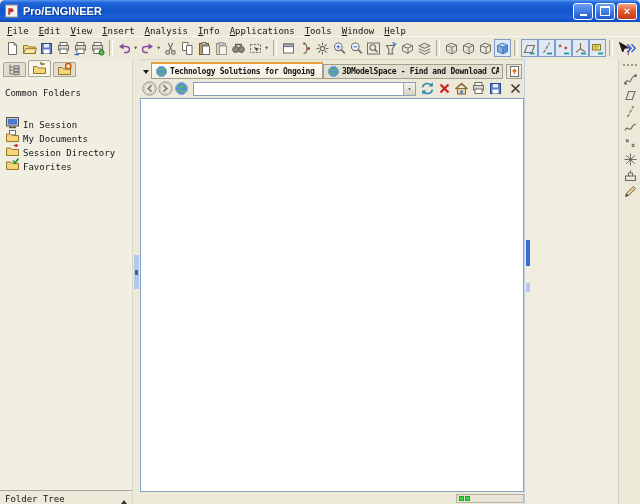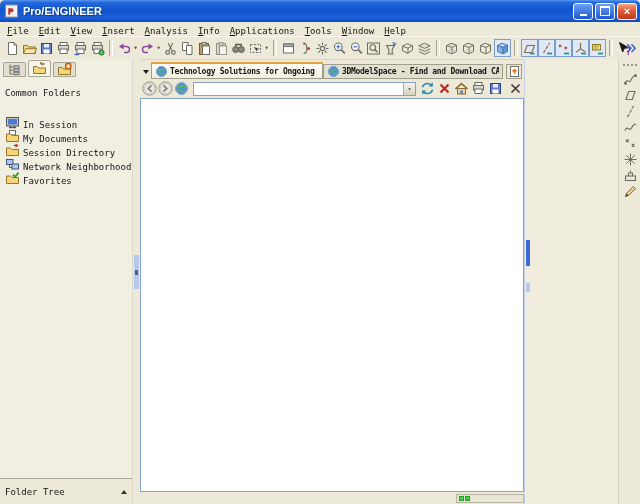--- a/index.html
+++ b/index.html
@@ -40,22 +40,22 @@
   
   .navigator{position:absolute;left:0;top:0;bottom:0;width:132px;background:#f1eee2}
   .nav-tabs{display:flex;padding:3px 0 0 3px;height:18px;box-sizing:border-box}
   .nav-tab{width:23px;height:15px;display:flex;align-items:center;justify-content:center;
     border:1px solid #a8a496;background:#e2ded0;border-radius:2px 2px 0 0;margin-right:2px;box-sizing:border-box}
   .nav-tab.active{background:#f8f5ec;height:17px;margin-top:-2px}
   .nav-body{position:absolute;top:24px;left:0;right:0;bottom:15px;padding:5px 0 0 5px;overflow:hidden}
   .nav-header{font-size:9px;color:#141414;margin-bottom:18px}
   .folder-item{display:flex;align-items:flex-end;height:14px;font-size:9px;color:#141414;white-space:nowrap}
   .folder-item .ic{width:15px;height:15px;margin-right:3px;flex:none}
-  .nav-footer{position:absolute;bottom:0;left:0;right:0;height:26px;background:#ece9d8;
-    border-top:1px solid #aca899;display:flex;align-items:center;padding:0 5px;font-size:9px;color:#141414;box-sizing:border-box}
+  .nav-footer{position:absolute;bottom:0;left:0;right:0;height:14px;background:#ece9d8;
+    border-top:1px solid #aca899;display:flex;align-items:flex-end;padding:0 5px;font-size:9px;color:#141414;box-sizing:border-box}
   .footer-collapse{margin-left:auto;width:0;height:0;border-left:3px solid transparent;
     border-right:3px solid transparent;border-bottom:4px solid #333}
   
   .sash-left{position:absolute;left:132px;top:0;bottom:0;width:8px;background:#ece9d8;border-left:1px solid #dcd8c8;box-sizing:border-box}
   .sash-left .handle{position:absolute;top:196px;height:34px;left:1px;right:1px;background:#b4c9ec;
     display:flex;align-items:center;justify-content:center}
   .sash-left .handle::after{content:"";width:3px;height:5px;background:#47608c}
   .sash-right{position:absolute;left:524px;top:0;bottom:0;width:7px;background:#f0ede0;border-left:1px solid #c4d0e4;box-sizing:border-box}
   .sash-right .handle{position:absolute;top:181px;height:26px;left:1px;right:1px;background:#3e6bd6}
   .sash-right .handle2{position:absolute;top:224px;height:9px;left:1px;right:1px;background:#b4c9ec}
@@ -503,30 +503,20 @@
           <div class="folder-item">
             <span class="ic">
               <svg width="15" height="15" viewBox="0 0 15 15" xmlns="http://www.w3.org/2000/svg">
                 <path d="M1.5 12.5V5h4L7 6.5h6.5v6z" fill="#f5d678" stroke="#96762c"></path>
                 <path d="M8.5 2.5h4M10.5 1l2 1.5-2 1.5" fill="none" stroke="#c03030" stroke-width="1.2"></path>
               </svg>
             </span>
             <span>Session Directory</span>
           </div>
 
-          <div class="folder-item">
-            <span class="ic">
-              <svg width="15" height="15" viewBox="0 0 15 15" xmlns="http://www.w3.org/2000/svg">
-                <rect x="1.5" y="2.5" width="6.5" height="5" fill="#a8c8f0" stroke="#44547c"></rect>
-                <rect x="7" y="7" width="6.5" height="5" fill="#a8c8f0" stroke="#44547c"></rect>
-                <path d="M4.5 7.5v3h2.5" fill="none" stroke="#44547c"></path>
-              </svg>
-            </span>
-            <span>Network Neighborhood</span>
-          </div>
 
           <div class="folder-item">
             <span class="ic">
               <svg width="15" height="15" viewBox="0 0 15 15" xmlns="http://www.w3.org/2000/svg">
                 <path d="M1.5 12.5V5h4l1.5 1.5h6.5v6z" fill="#f5d678" stroke="#96762c"></path>
                 <path d="M8 3.5l2 2.5L13.5 1.5" fill="none" stroke="#2a9a2a" stroke-width="1.8"></path>
               </svg>
             </span>
             <span>Favorites</span>
           </div>

